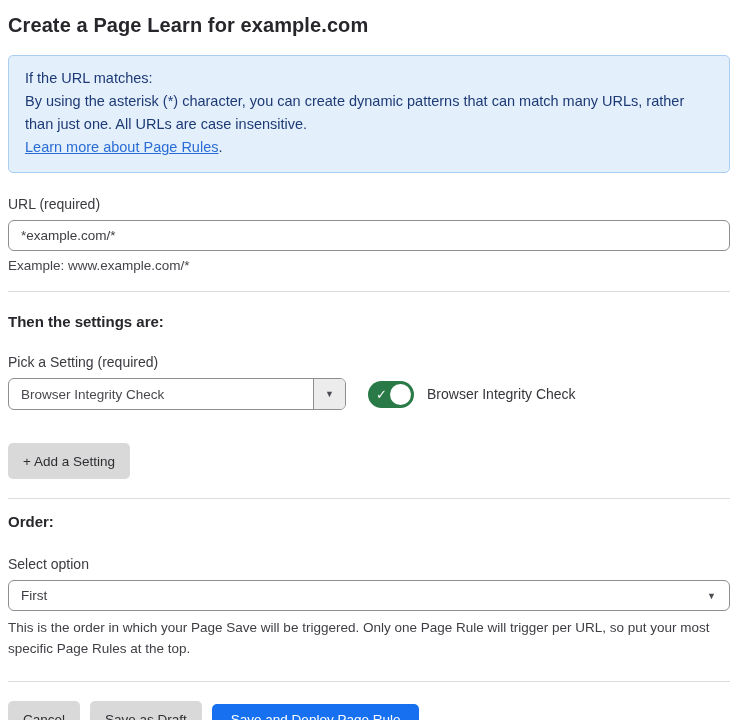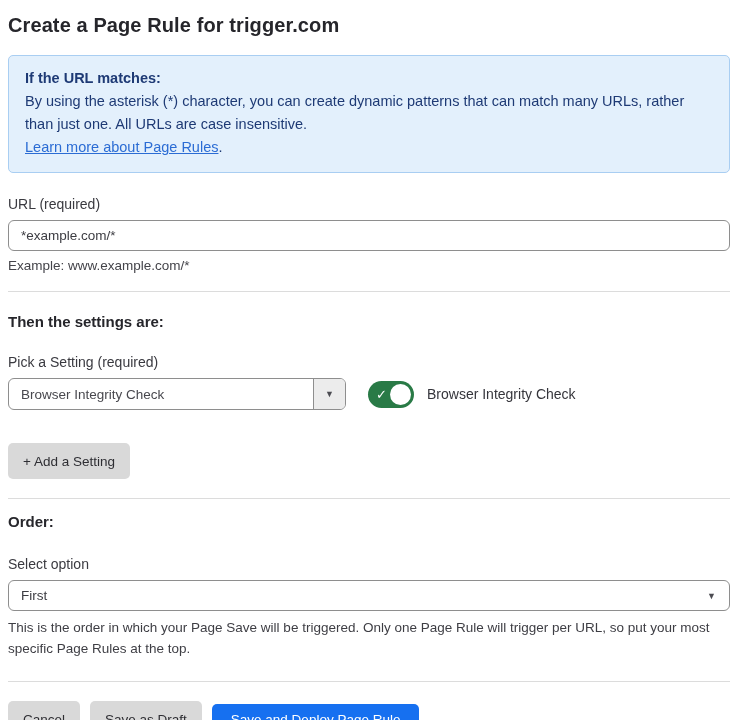--- a/index.html
+++ b/index.html
@@ -21,21 +21,21 @@
   .info-box {
     background: #e3f0fc;
     border: 1px solid #a9cef2;
     border-radius: 5px;
     padding: 11px 16px 13px 16px;
     color: #1e3a75;
     font-size: 14.5px;
     line-height: 23px;
     margin-bottom: 23px;
   }
-  .info-heading { font-weight: bold; }
+  .info-heading { font-weight: normal; }
   .info-body { max-width: 676px; }
   .info-link { color: #2b6cd4; text-decoration: underline; cursor: pointer; }
   .info-period { color: #1e3a75; }
 
   
   .field-label {
     display: block; font-size: 14px; color: #3a3a40; margin-bottom: 8px;
   }
   .helper { font-size: 13.5px; color: #44444a; margin-top: 7px; }
 
@@ -129,21 +129,21 @@
     background: #1670f0; color: #ffffff;
     border: none; border-radius: 5px;
     font-size: 13.5px; font-family: inherit; cursor: pointer;
   }
 </style>
 </head>
 <body>
 
 <div class="container">
 
-  <h1 class="page-title">Create a Page Rule for trigger.com</h1>
+  <h1 class="page-title">Create a Page Learn for example.com</h1>
 
   <div class="info-box">
     <div class="info-heading">If the URL matches:</div>
     <div class="info-body">By using the asterisk (*) character, you can create dynamic patterns that can match many URLs, rather than just one. All URLs are case insensitive.</div>
     <div class="info-link-row"><a class="info-link">Learn more about Page Rules</a><span class="info-period">.</span></div>
   </div>
 
   <label class="field-label">URL (required)</label>
   <input class="text-input" type="text" value="*example.com/*" style="">
   <div class="helper">Example: www.example.com/*</div>

